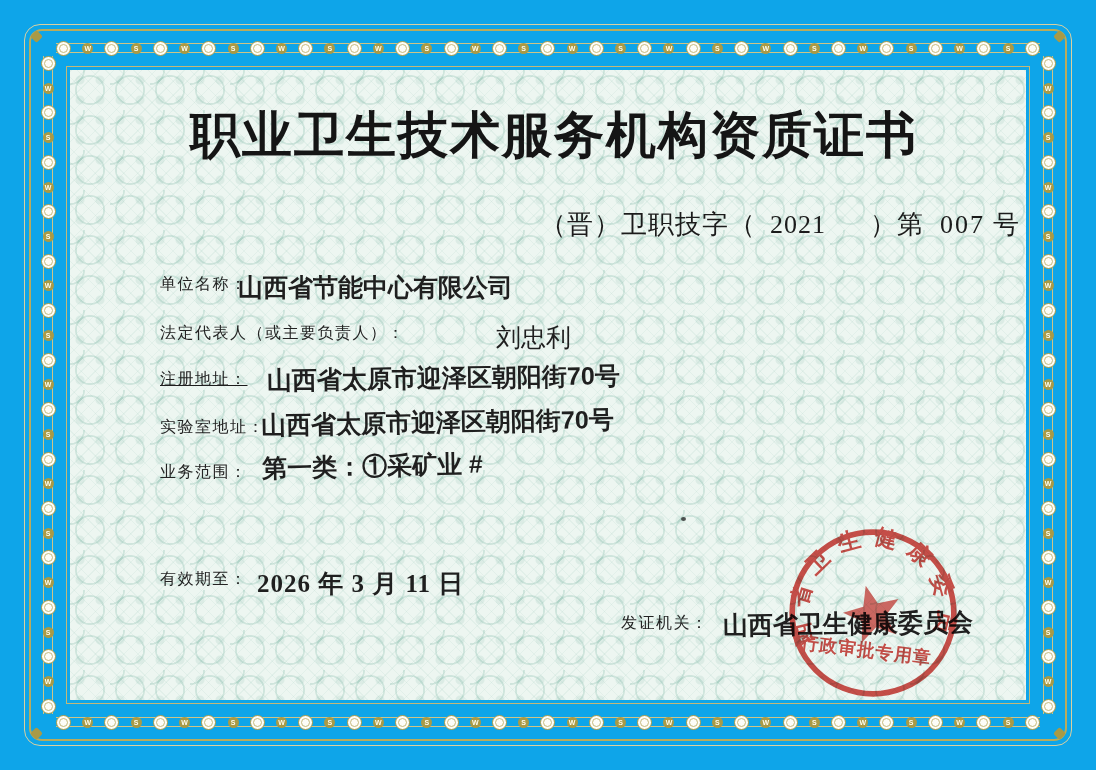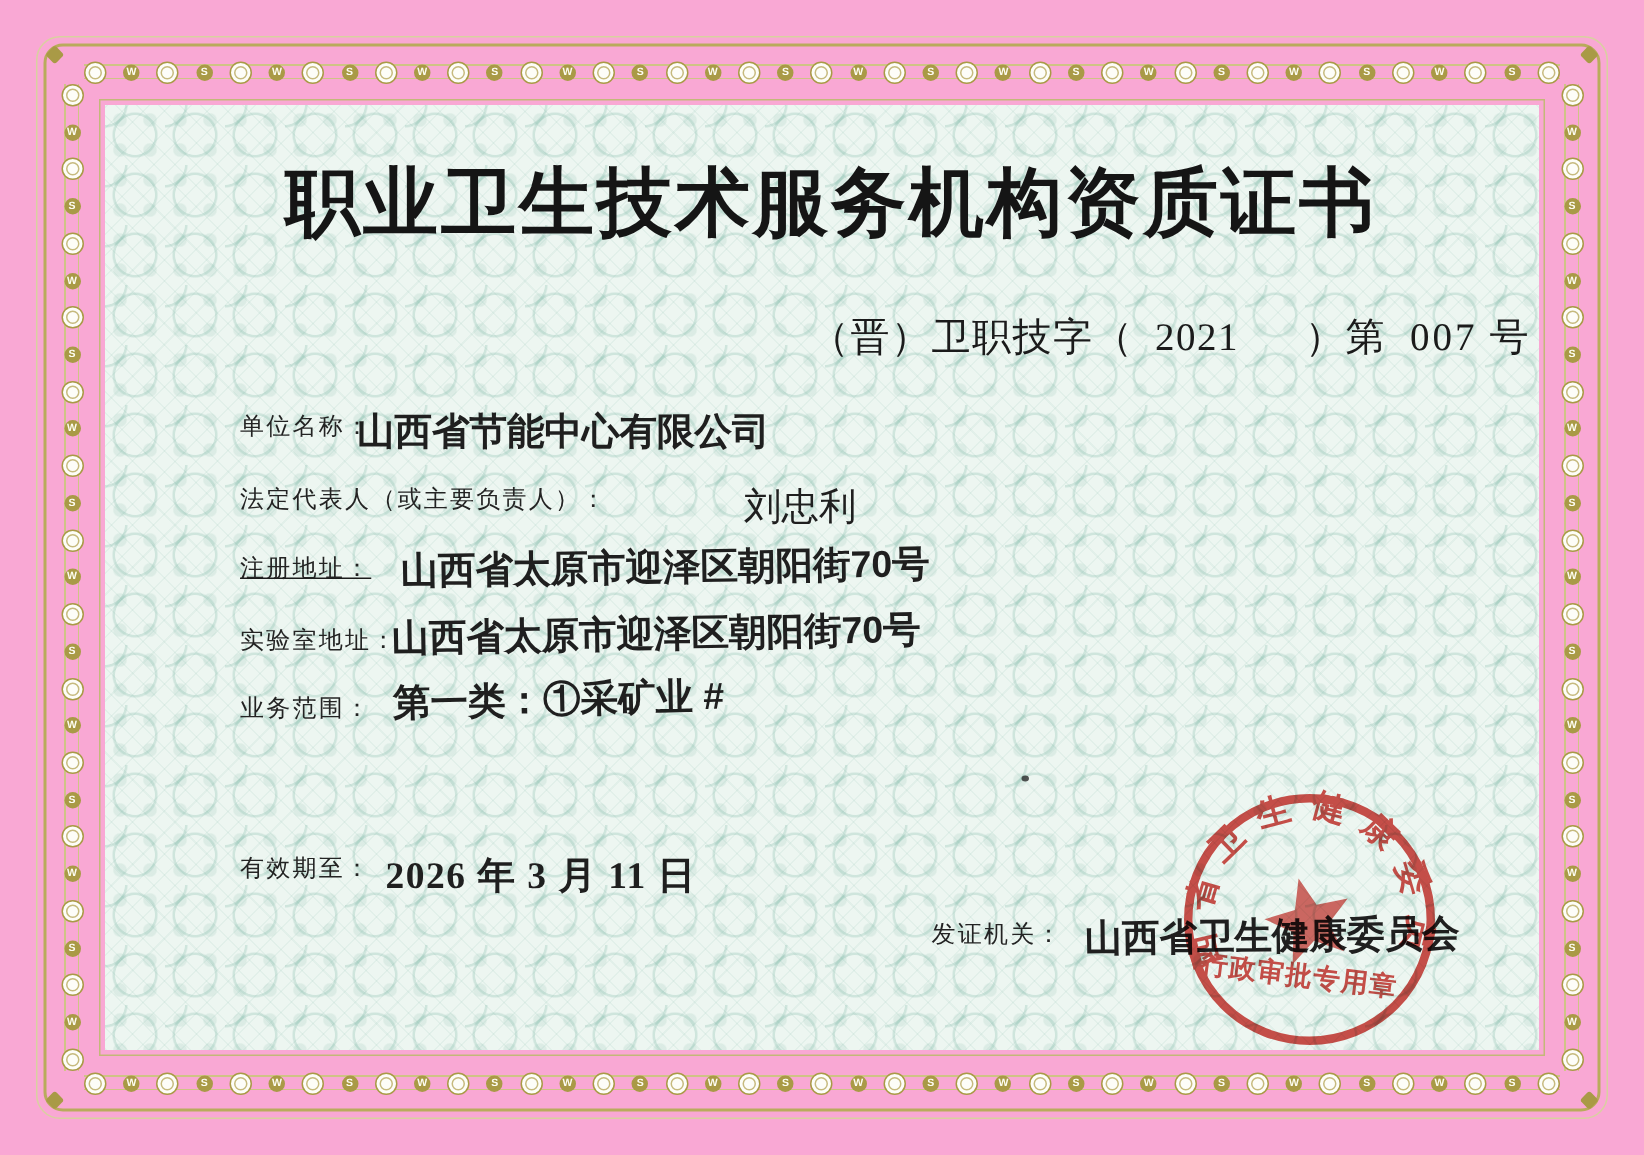--- a/index.html
+++ b/index.html
@@ -1,17 +1,17 @@
 <!DOCTYPE html>
 <html><head>
 <meta charset="utf-8">
 <style>
   html,body{margin:0;padding:0;}
   body{background:#e9e9e7;font-family:"Liberation Serif",serif;}
-  .cert{position:relative;width:1096px;height:770px;background:#f9a8d4;overflow:hidden;color:#1b1b1b;}
+  .cert{position:relative;width:1096px;height:770px;background:#0ea5e9;overflow:hidden;color:#1b1b1b;}
 
   
   .frame-outer2{position:absolute;inset:24px;border:1px solid #d9d0a0;border-radius:16px;pointer-events:none;}
   .frame-outer{position:absolute;inset:29px;border:2px solid #b9ab5c;border-radius:13px;pointer-events:none;}
   .chain{position:absolute;display:flex;justify-content:space-between;align-items:center;}
   .chain.h{left:56px;right:56px;height:26px;
     background:linear-gradient(to bottom,transparent 8px,#cfc485 8px,#cfc485 9px,transparent 9px,transparent 17px,#cfc485 17px,#cfc485 18px,transparent 18px);}
   .chain.top{top:35px;}
   .chain.bottom{bottom:35px;}
   .chain.v{top:56px;bottom:56px;width:26px;flex-direction:column;

